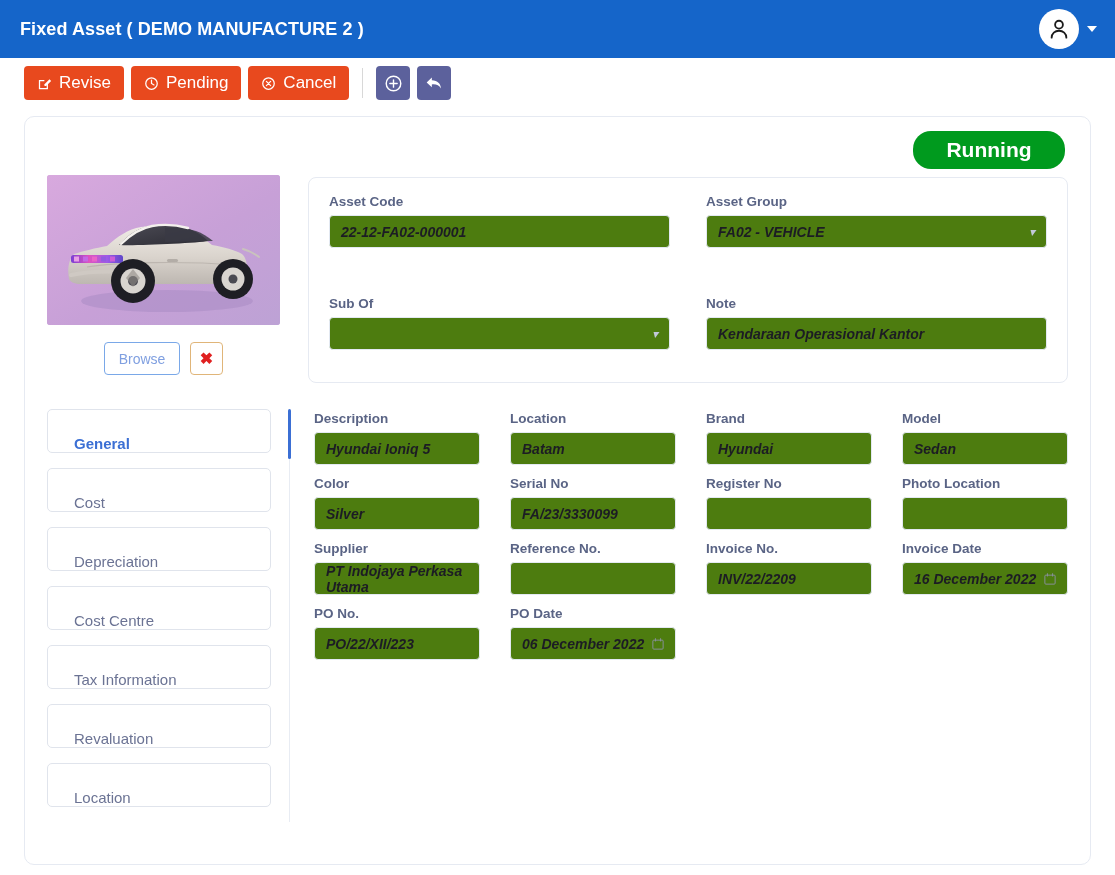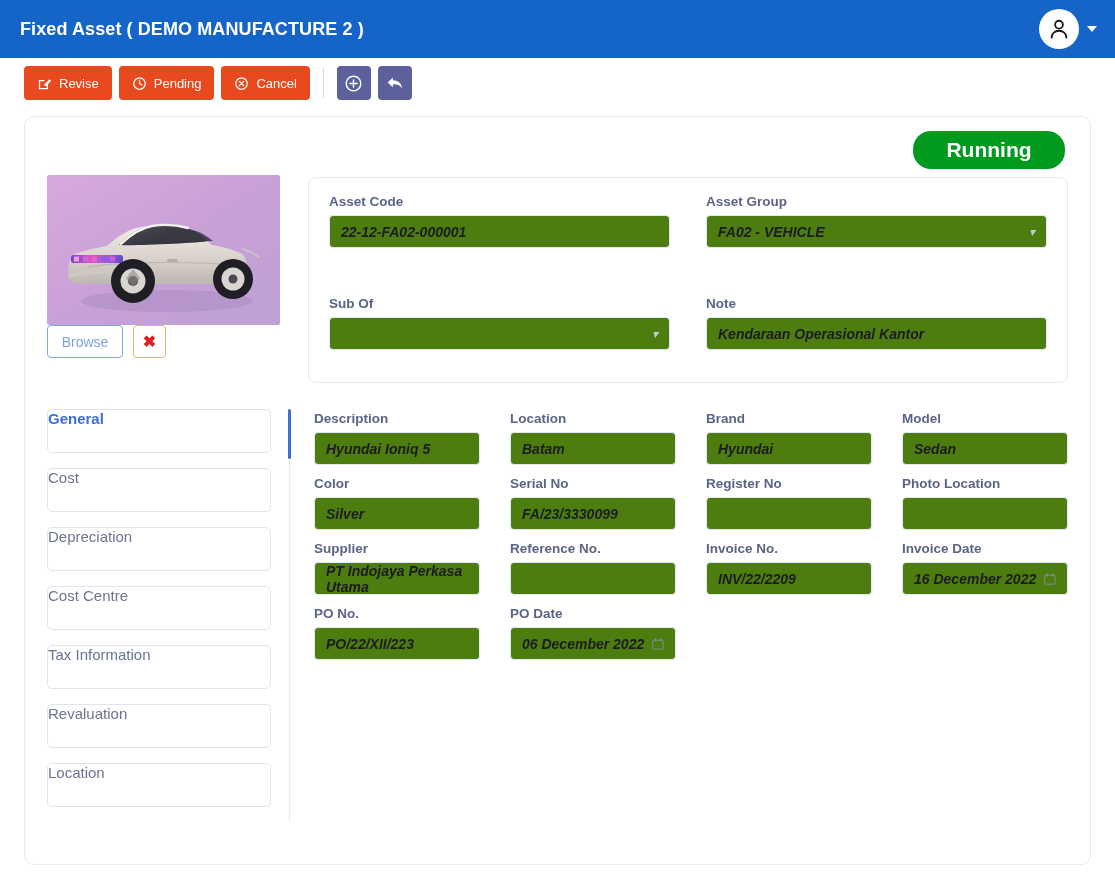--- a/index.html
+++ b/index.html
@@ -48,21 +48,21 @@
     padding: 0 0 0 24px;
     background: #ffffff;
   }
   .btn-action {
     background: #e8491e;
     color: #ffffff;
     border: none;
     border-radius: 4px;
     height: 34px;
     padding: 0 13px;
-    font-size: 13px;
+    font-size: 17px;
     font-family: "Liberation Sans", sans-serif;
     display: inline-flex;
     align-items: center;
     gap: 7px;
     cursor: pointer;
   }
   .toolbar-sep {
     width: 1px; height: 30px;
     background: #d8d8d8;
     margin: 0 6px;
@@ -112,22 +112,23 @@
   }
   .photo-col { width: 233px; flex: none; }
   .photo-frame {
     width: 233px; height: 150px;
     border-radius: 3px;
     overflow: hidden;
     background: linear-gradient(160deg, #d7a8dd 0%, #c9a1d8 45%, #bfa3d6 100%);
     position: relative;
   }
   .photo-actions {
-    display: flex;
-    justify-content: flex-start;
+    margin-top: 17px;
+    display: flex;
+    justify-content: center;
     gap: 10px;
   }
   .btn-browse {
     background: #ffffff;
     border: 1px solid #7aa8e8;
     color: #7f9fe0;
     border-radius: 4px;
     height: 33px;
     width: 76px;
     font-size: 14px;
@@ -211,21 +212,22 @@
   .tabs-col {
     width: 242px;
     flex: none;
     padding-right: 18px;
   }
   .tab-item {
     border: 1px solid #e0e4ec;
     border-radius: 5px;
     height: 44px;
     display: flex;
-    align-items: flex-start;
+    align-items: flex-end;
+    padding-left: 26px;
     margin-bottom: 15px;
     font-size: 15px;
     color: #6b7394;
     background: #ffffff;
     cursor: pointer;
   }
   .tab-item.active {
     color: #3b6fd4;
     font-weight: bold;
   }

